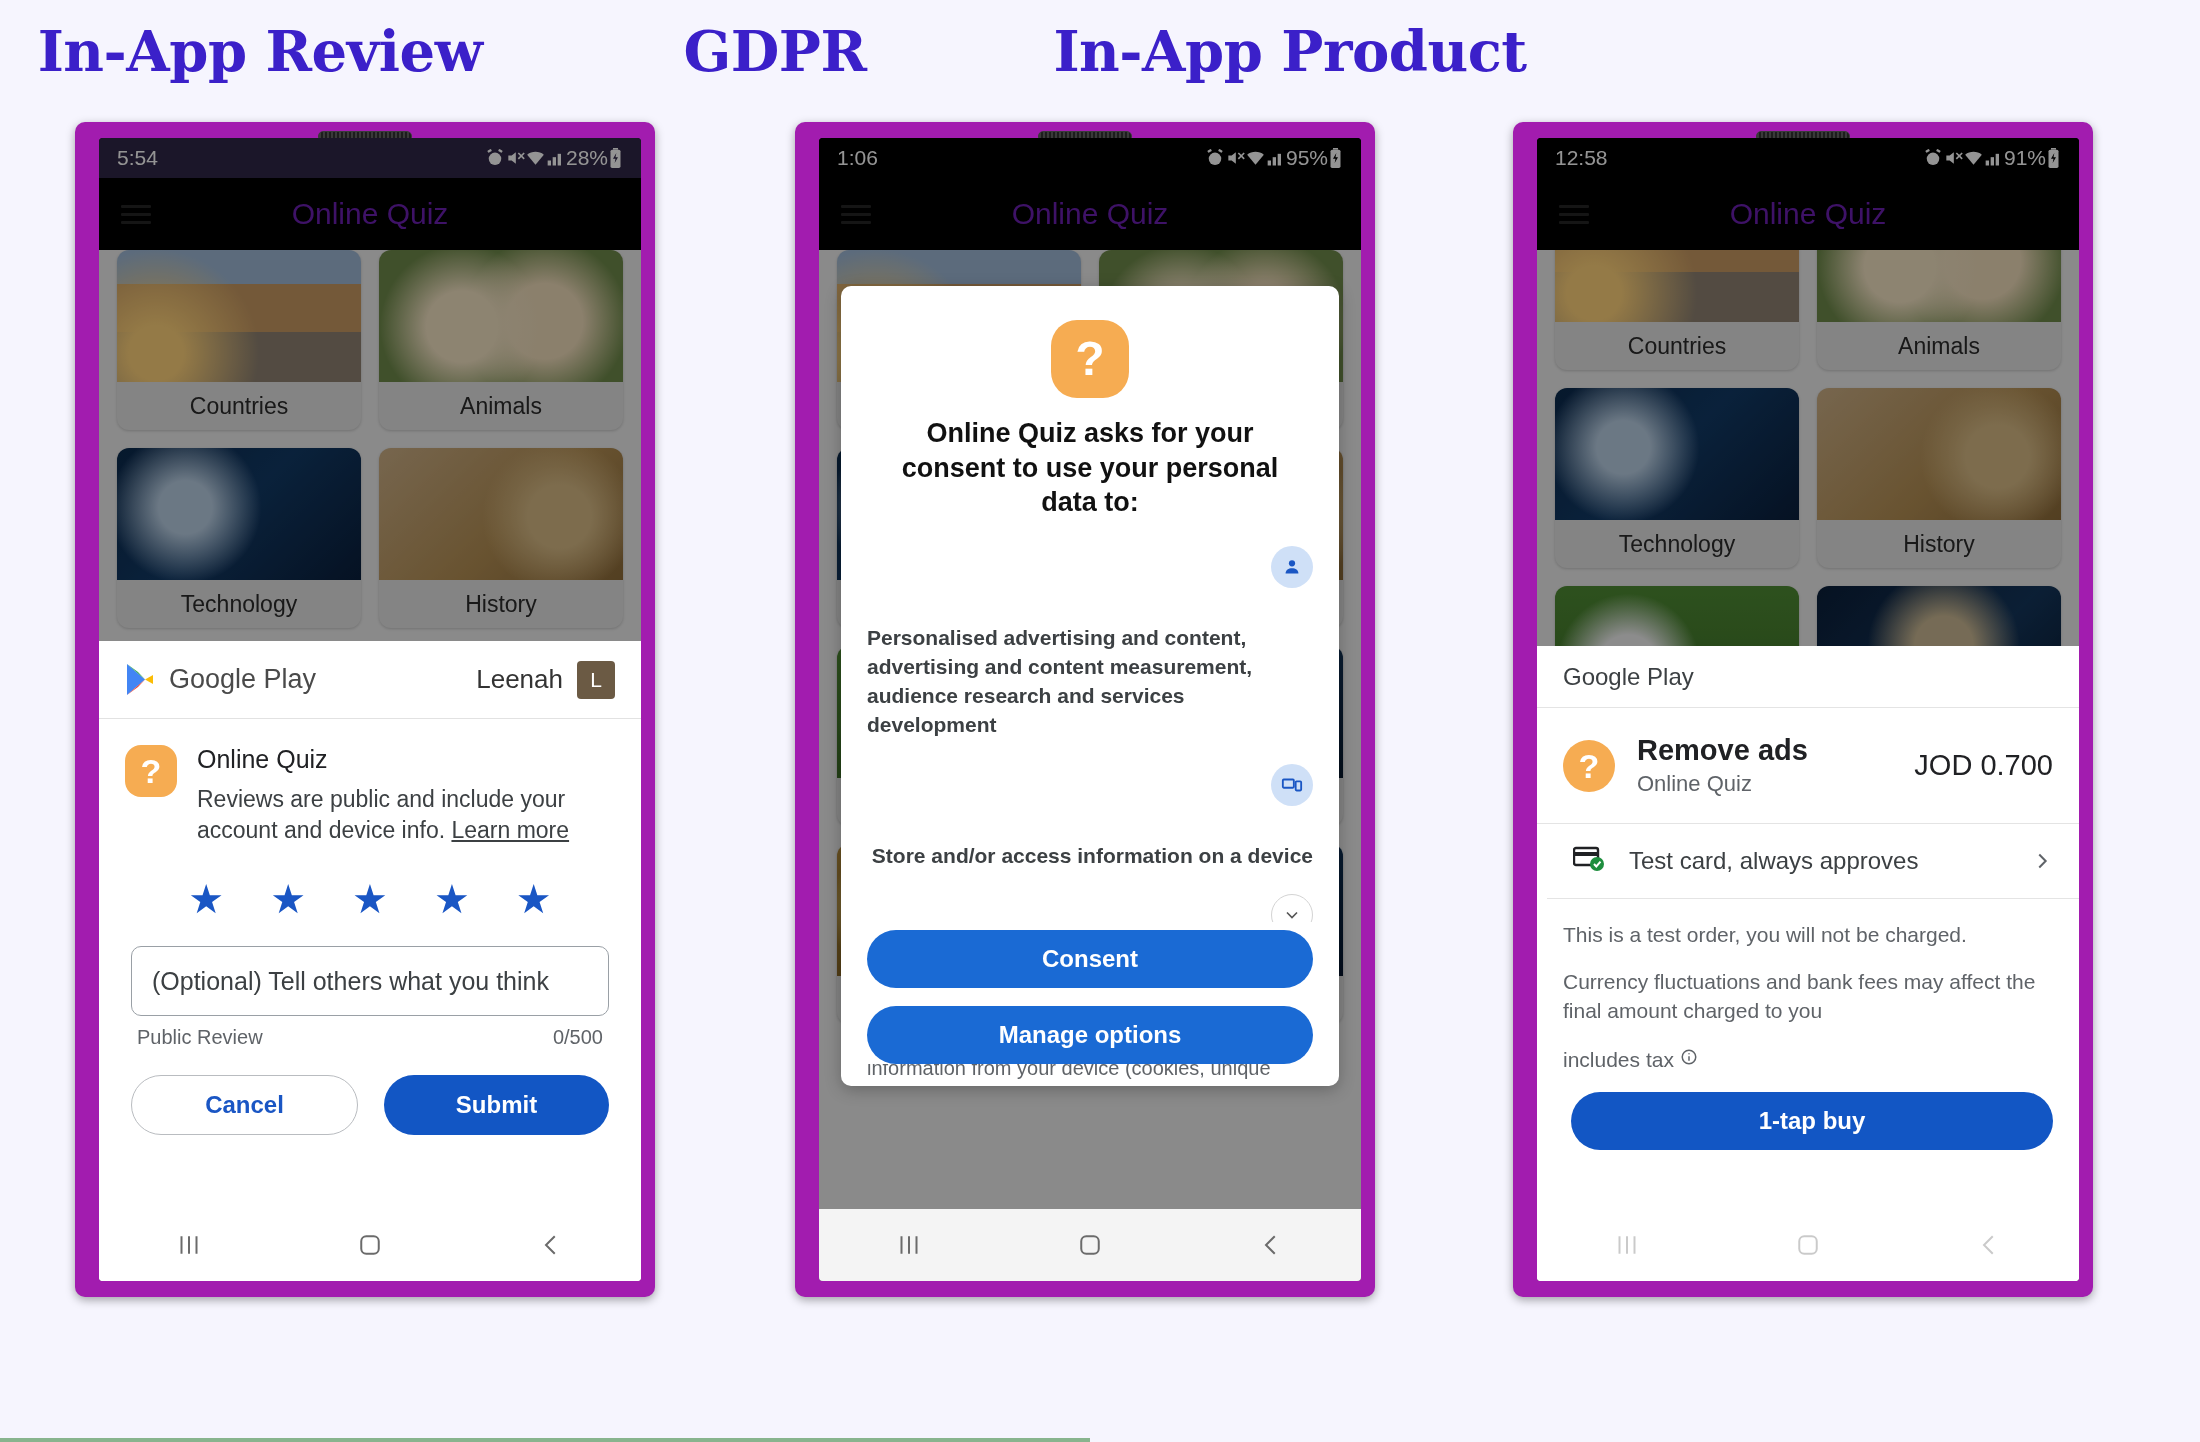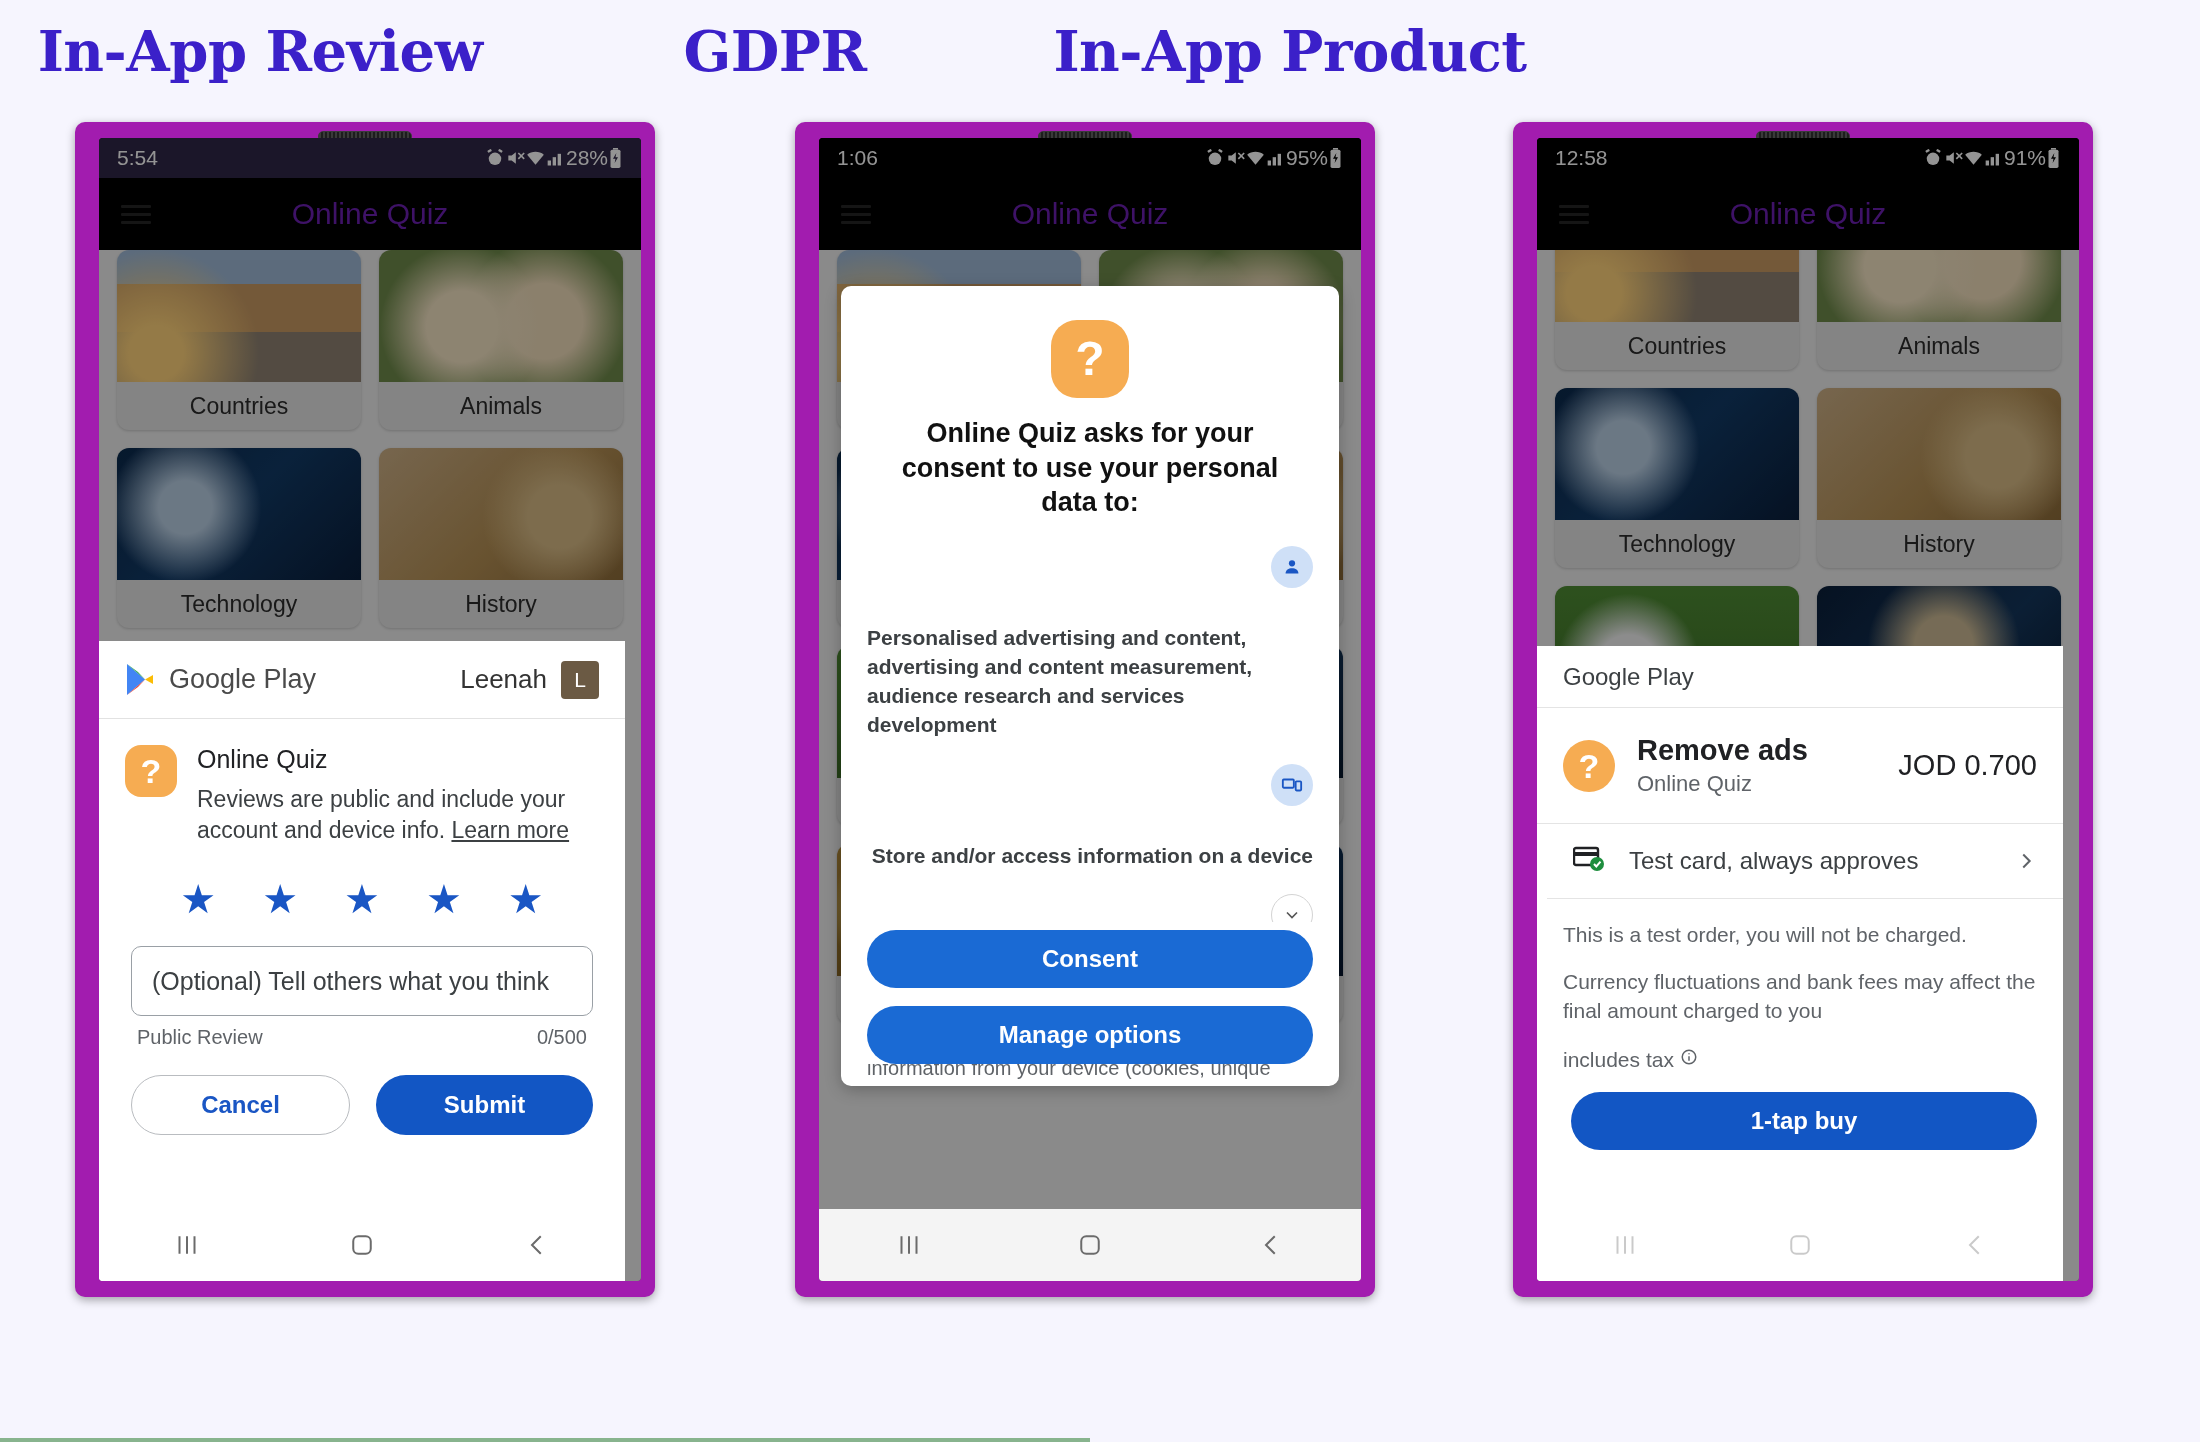--- a/index.html
+++ b/index.html
@@ -132,21 +132,21 @@
   .navbar {
     height: 72px;
     display: flex; align-items: center; justify-content: space-around;
     background: #f4f4f4;
   }
   .navbar.onwhite { background: #fff; }
   .navbar svg { display:block; }
 
   
   .sheet {
-    position: absolute; left: 0; right: 16px; bottom: 0;
+    position: absolute; left: 0; right: 0; bottom: 0;
     background: #fff;
     z-index: 5;
   }
 
   
   .gp-header {
     height: 78px;
     display: flex; align-items: center; justify-content: space-between;
     padding: 0 26px;
     border-bottom: 1px solid #e2e2e2;

